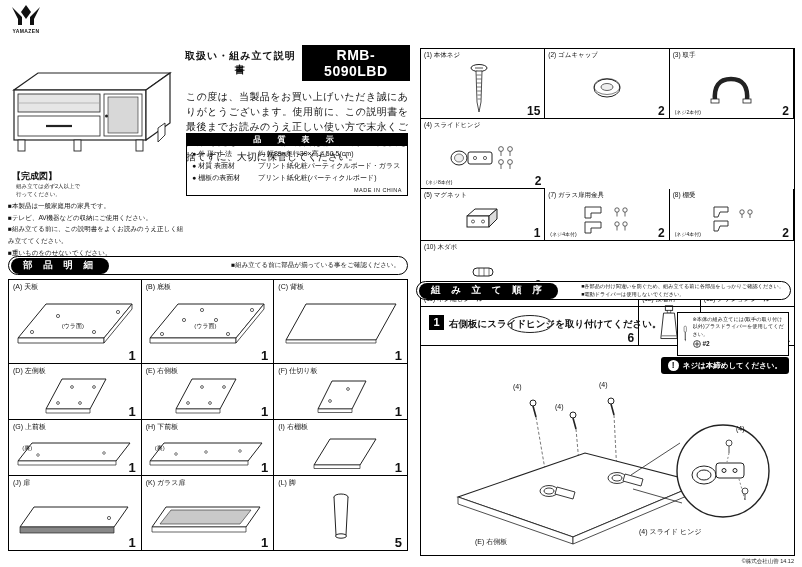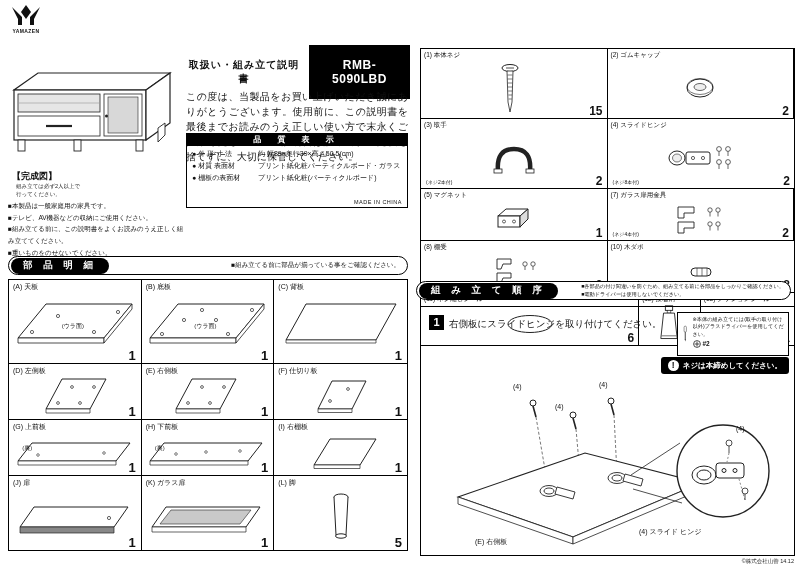--- a/index.html
+++ b/index.html
@@ -7,26 +7,26 @@
 body{position:relative;background:#fff;color:#111;font-family:"Liberation Sans","DejaVu Sans",sans-serif;overflow:hidden}
 .abs{position:absolute}
 .pre{white-space:pre-line}
 
 .logo{left:6px;top:5px;width:40px;text-align:center}
 .logo-text{font-size:5px;font-weight:bold;letter-spacing:.4px;margin-top:1px}
 .title-wrap{left:184px;top:42px;width:226px;text-align:center}
 .title{display:inline-block;font-size:17px;font-weight:bold;letter-spacing:4px;border-bottom:3px solid #000;padding:0 16px 2px}
 .sub-row{margin-top:3px;display:flex;justify-content:center;align-items:center;gap:5px}
 .sub{font-size:10px;font-weight:bold;letter-spacing:1px}
-.model{background:#000;color:#fff;font-size:12px;font-weight:bold;padding:13px 7px;letter-spacing:.5px}
+.model{background:#000;color:#fff;font-size:14px;font-weight:bold;padding:2px 7px;letter-spacing:.5px}
 .intro{left:186px;top:89px;width:222px;font-size:10px;line-height:1.5;text-align:justify}
 .fin-label{left:12px;top:170px;font-size:9px;font-weight:bold}
 .fin-note{left:16px;top:183px;font-size:5.5px;line-height:1.45;color:#222}
 
-.quality{left:186px;top:133px;width:222px;height:75px;border:1.5px solid #000}
+.quality{left:186px;top:133px;width:222px;height:63px;border:1.5px solid #000}
 .qtitle{background:#000;color:#fff;text-align:center;font-size:8px;font-weight:bold;letter-spacing:7px;height:12px;line-height:12px}
 .qbody{padding:3px 5px 0}
 .qrow{display:flex;font-size:7px;margin-bottom:2px}
 .qlabel{width:66px;flex:none}
 .qval{flex:1}
 .qorigin{position:absolute;right:5px;bottom:2px;font-size:5.5px;letter-spacing:.5px}
 .notes{left:8px;top:200px;width:178px;font-size:6.5px;line-height:1.8}
 
 .sec{height:19px;border:1.5px solid #000;border-radius:10px;display:flex;align-items:center;background:#fff}
 .sec-pill{margin-left:2px;background:#000;color:#fff;border-radius:8px;font-size:9.5px;font-weight:bold;letter-spacing:4px;padding:1.5px 12px;white-space:nowrap}
@@ -35,36 +35,36 @@
 
 .parts-grid{left:8px;top:279px;width:400px;border:1.5px solid #000;display:grid;grid-template-columns:1fr 1fr 1fr;grid-template-rows:84px 56px 56px 74px}
 .pcell{position:relative;border-right:1px solid #000;border-bottom:1px solid #000;overflow:hidden}
 .pcell.lc{border-right:0}.pcell.lr{border-bottom:0}
 .plabel{position:absolute;top:2px;left:4px;font-size:7px;z-index:2;white-space:nowrap}
 .pqty{position:absolute;right:5px;bottom:0;font-size:13px;font-weight:bold;z-index:2}
 .picon{position:absolute;inset:0;display:flex;align-items:center;justify-content:center;padding-top:7px}
 .psub{position:absolute;font-size:6px;z-index:2;color:#222}
 
 .hw{left:420px;top:48px;width:375px;border:1.5px solid #000}
-.hrow{display:grid;grid-template-columns:repeat(2,1fr)}
+.hrow{display:grid;grid-template-columns:repeat(3,1fr)}
 .hrow1 .hcell{height:70px}.hrow2 .hcell{height:52px}
 .hrow3{display:flex}
 .hrow3 .hcell{height:52px;border-bottom:0}
 .hcell{position:relative;border-right:1px solid #000;border-bottom:1px solid #000;padding:2px 3px;overflow:hidden}
 .hcell.lc{border-right:0}
 .hlabel{font-size:6.5px;white-space:nowrap}
 .hicon{position:absolute;inset:0;display:flex;align-items:center;justify-content:center;padding-top:10px}
 .hqty{position:absolute;right:4px;bottom:0;font-size:12px;font-weight:bold}
 .hnote{position:absolute;left:5px;bottom:3px;font-size:5px}
 .w1{width:58.5%}.w2{width:16.5%}.w3{flex:1}
 
 .asm-head{left:416px;top:281px;width:375px}
 .step{left:420px;top:306px;width:375px;height:250px;border:1.5px solid #000}
 .stepnum{position:absolute;left:8px;top:8px;width:15px;height:15px;background:#000;color:#fff;font-size:11px;font-weight:bold;text-align:center;line-height:15px}
-.steptext{position:absolute;left:28px;top:11px;font-size:9.5px;font-weight:normal}
+.steptext{position:absolute;left:28px;top:11px;font-size:9.5px;font-weight:bold}
 .toolbox{position:absolute;right:5px;top:5px;width:112px;border:1px solid #000;padding:3px 4px;display:flex;gap:4px;background:#fff}
 .tooltext{font-size:5.2px;line-height:1.4}
 .tooltag{font-weight:bold;font-size:6.5px;margin-top:2px;display:flex;align-items:center;gap:2px}
 .warnbox{position:absolute;right:5px;top:50px;background:#000;color:#fff;border-radius:3px;display:flex;align-items:center;gap:4px;padding:3px 7px;font-size:7.5px;font-weight:bold;white-space:nowrap}
 .warnmark{flex:none;width:11px;height:11px;border-radius:50%;background:#fff;color:#000;text-align:center;line-height:11px;font-size:8.5px;font-weight:bold}
 .illo{position:absolute;left:12px;top:72px;width:352px;height:172px}
 .illo-label{position:absolute;font-size:7px;white-space:nowrap}
 .footer{right:8px;bottom:2px;font-size:5.5px;color:#222}
 svg{display:block}
 </style>

